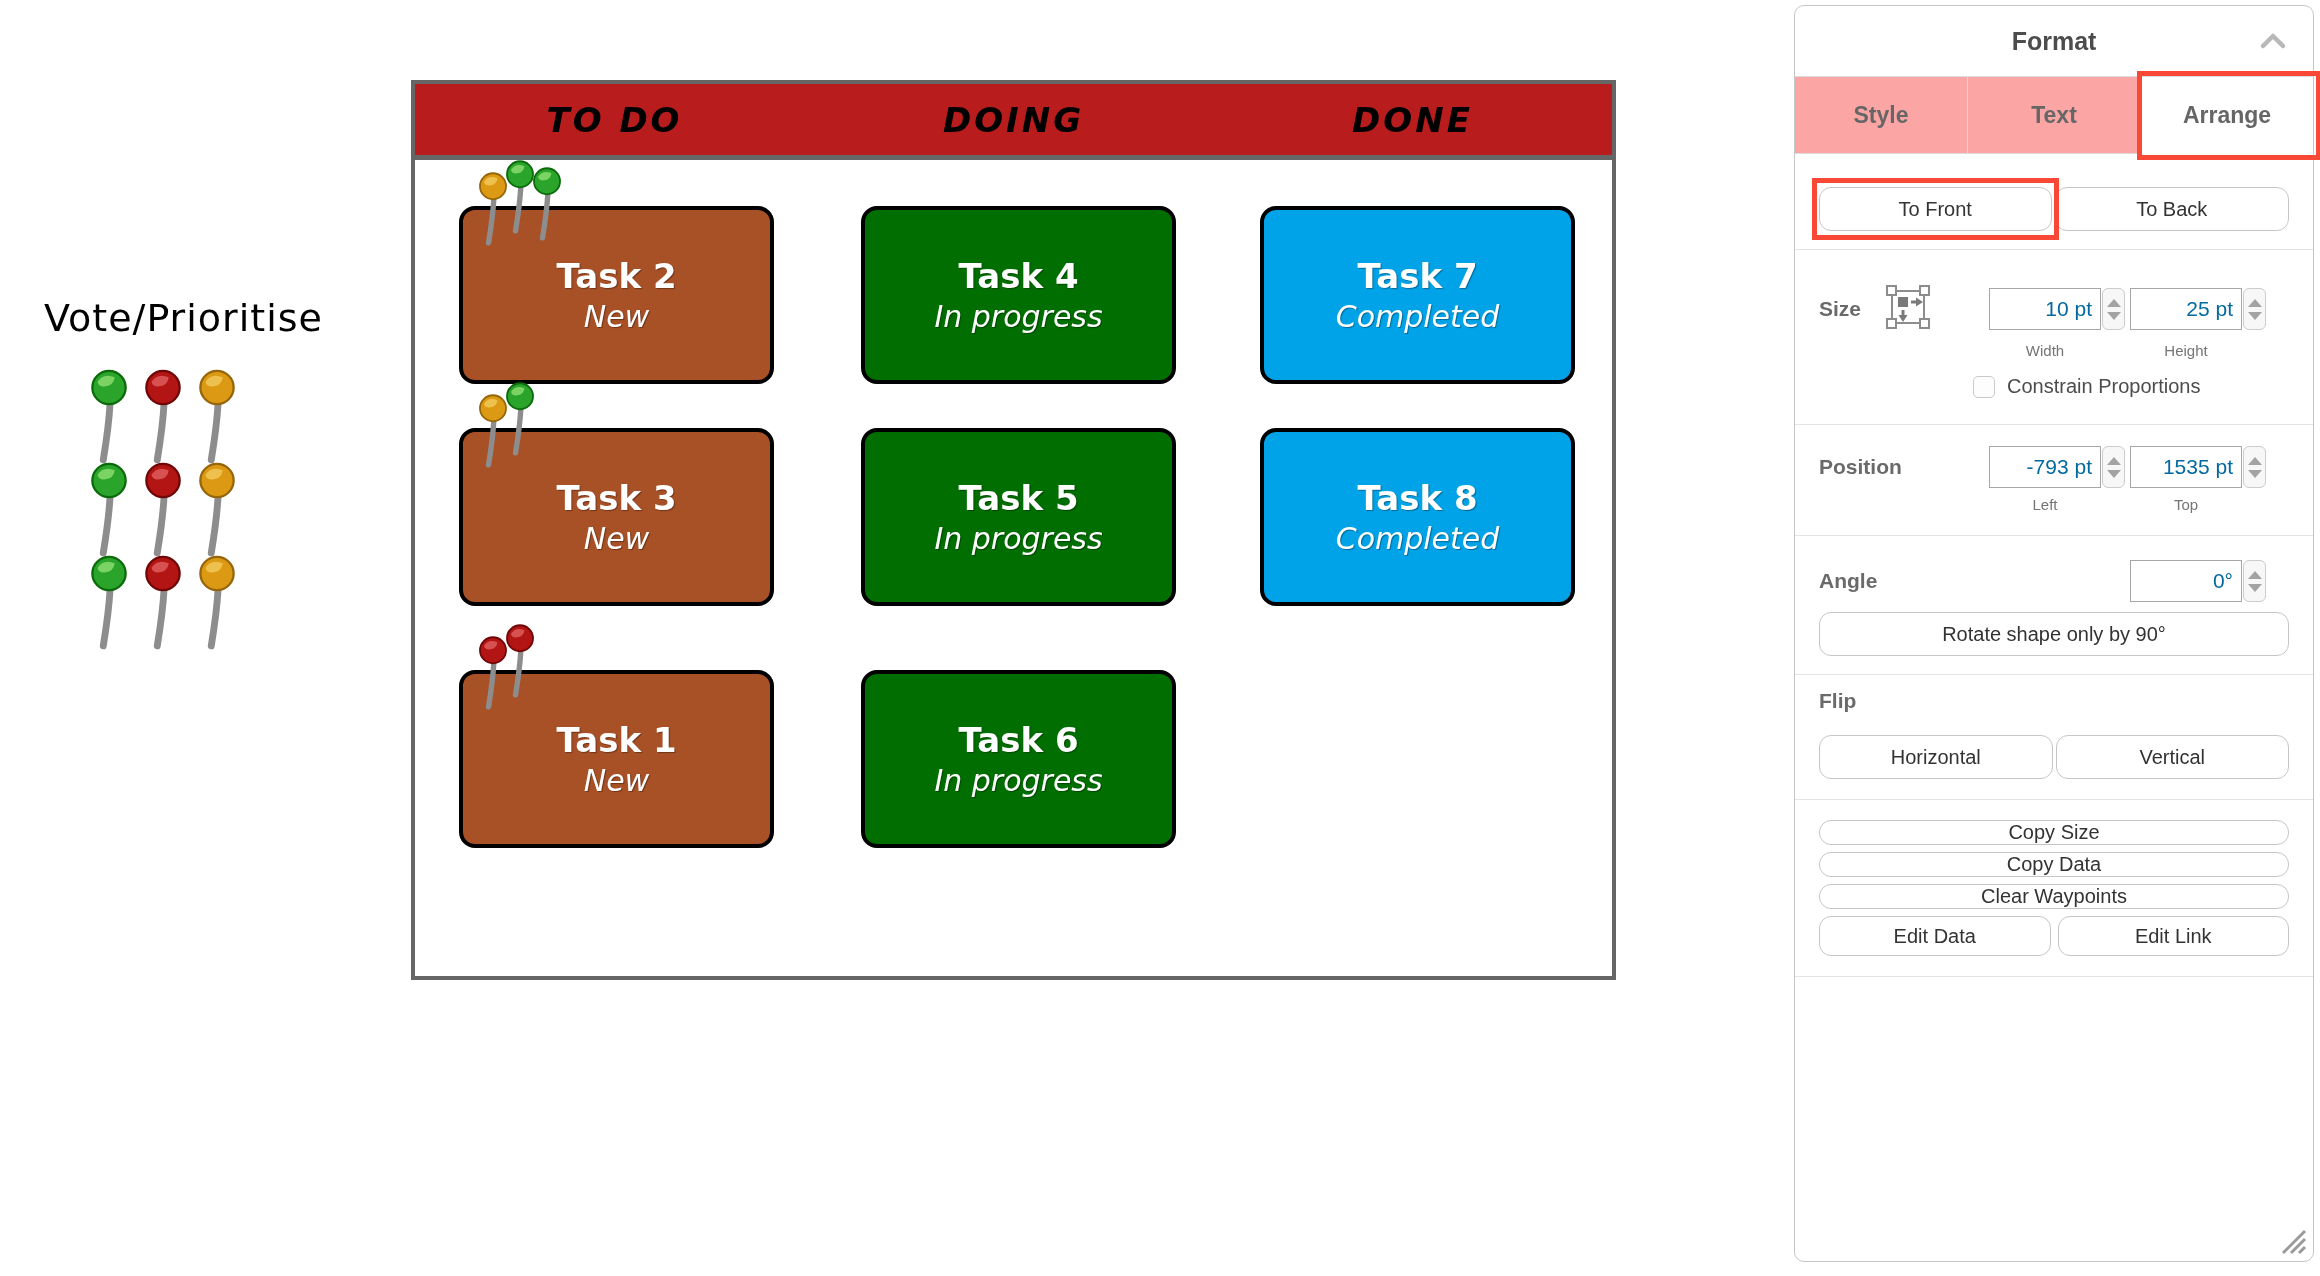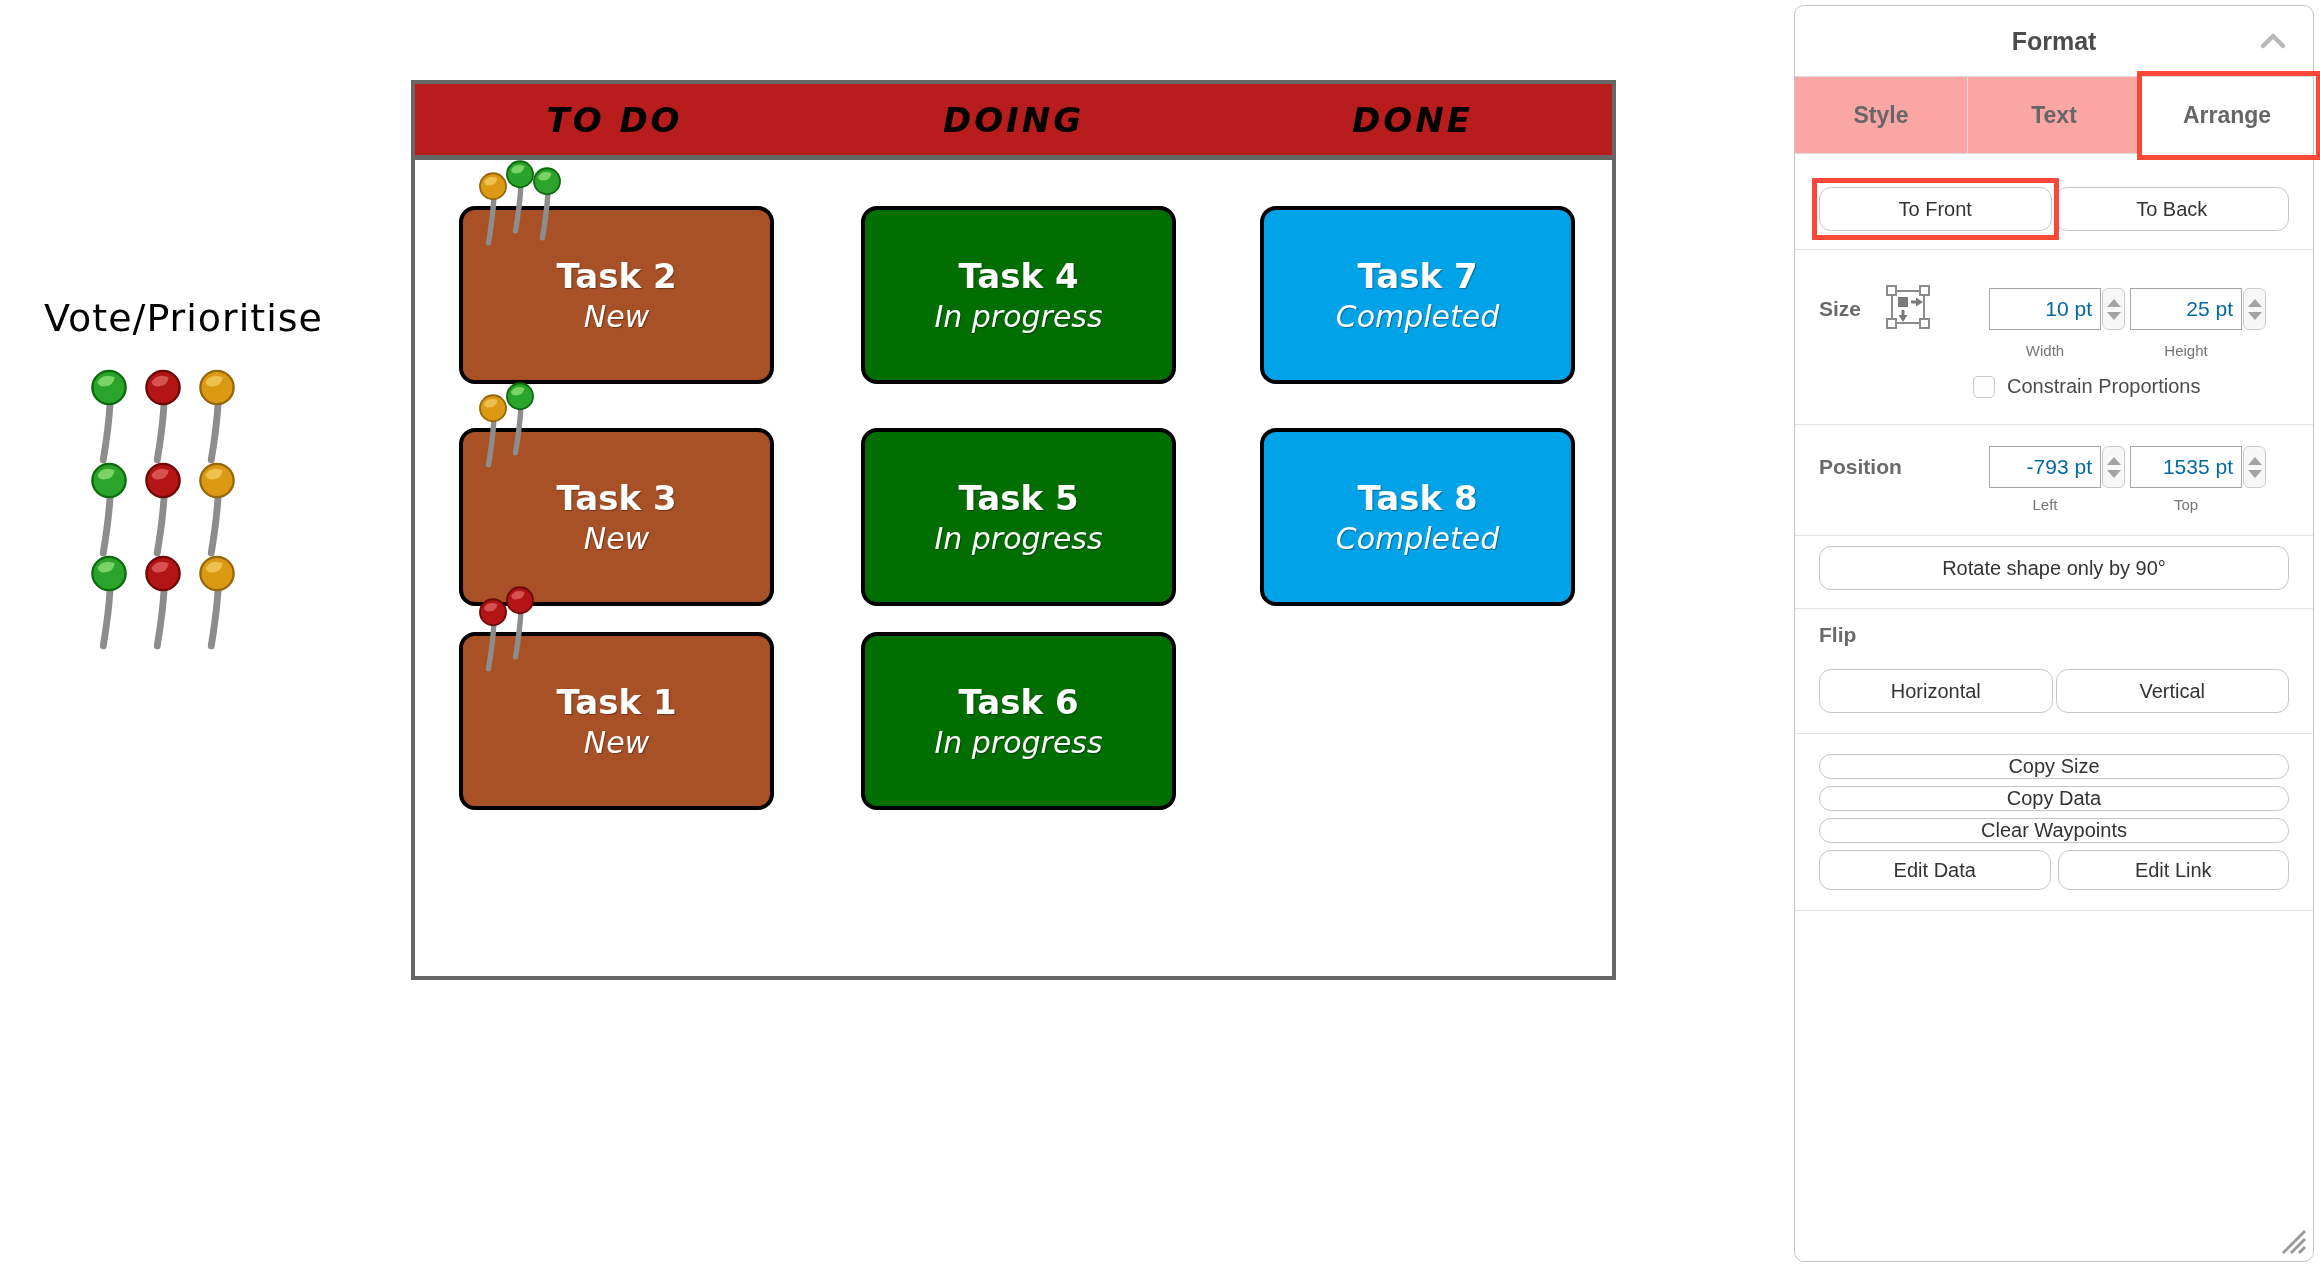--- a/index.html
+++ b/index.html
@@ -25,21 +25,21 @@
            font-size:34px; letter-spacing:3px; color:#000; }
 
   .card { position:absolute; width:315px; height:178px; border:4px solid #000;
           border-radius:16px; display:flex; flex-direction:column;
           align-items:center; justify-content:center;
           font-family:"DejaVu Sans", sans-serif; color:#fff;
           text-shadow:1px 1px 1px rgba(0,0,0,0.35); }
   .card .card-title  { font-size:34px; font-weight:bold; line-height:1.25; }
   .card .card-status { font-size:30px; font-style:italic; line-height:1.25; }
   .c0 { left:44px;  }  .c1 { left:446px; }  .c2 { left:845px; }
-  .r0 { top:122px; }  .r1 { top:344px; }  .r2 { top:548px; }
+  .r0 { top:122px; }  .r1 { top:344px; }  .r2 { top:586px; }
 
   .card-pins { position:absolute; left:12px; top:-46px; display:flex; z-index:3; }
   .card-pins .pin { width:36px; height:79px; margin-right:-9px; }
   .card-pins .pin:nth-child(1) { transform:translateY(7px); }
   .card-pins .pin:nth-child(2) { transform:translateY(-5px); }
   .card-pins .pin:nth-child(3) { transform:translateY(2px); }
 
   
   .panel { position:absolute; left:1794px; top:5px; width:520px; height:1257px;
            background:#fff; border:1px solid #c6c6c6; border-radius:10px; color:#444; }
@@ -332,20 +332,34 @@
       </span>
     </div>
     <div class="under-labels">
       <span class="spacer"></span>
       <span class="ul">Left</span>
       <span class="ul">Top</span>
     </div>
 
     <hr class="hr3">
 
+    <div class="sec-row angle-row">
+      <span class="sec-label lbl-wide">Angle</span>
+      <span class="input-group" style="visibility:hidden">
+          <input class="num" style="">
+          <span class="spin"></span>
+        </span>
+      <span class="input-group">
+        <input class="num" value="0°" style="">
+        <span class="spin">
+            <i class="up"></i>
+            <i class="dn"></i>
+          </span>
+      </span>
+    </div>
     <div class="wide-btn-wrap">
       <button class="btn">Rotate shape only by 90°</button>
     </div>
 
     <hr class="hr4">
 
     <div class="flip-label-row">
       <span class="sec-label">Flip</span>
     </div>
     <div class="btn-row flip-btns">

